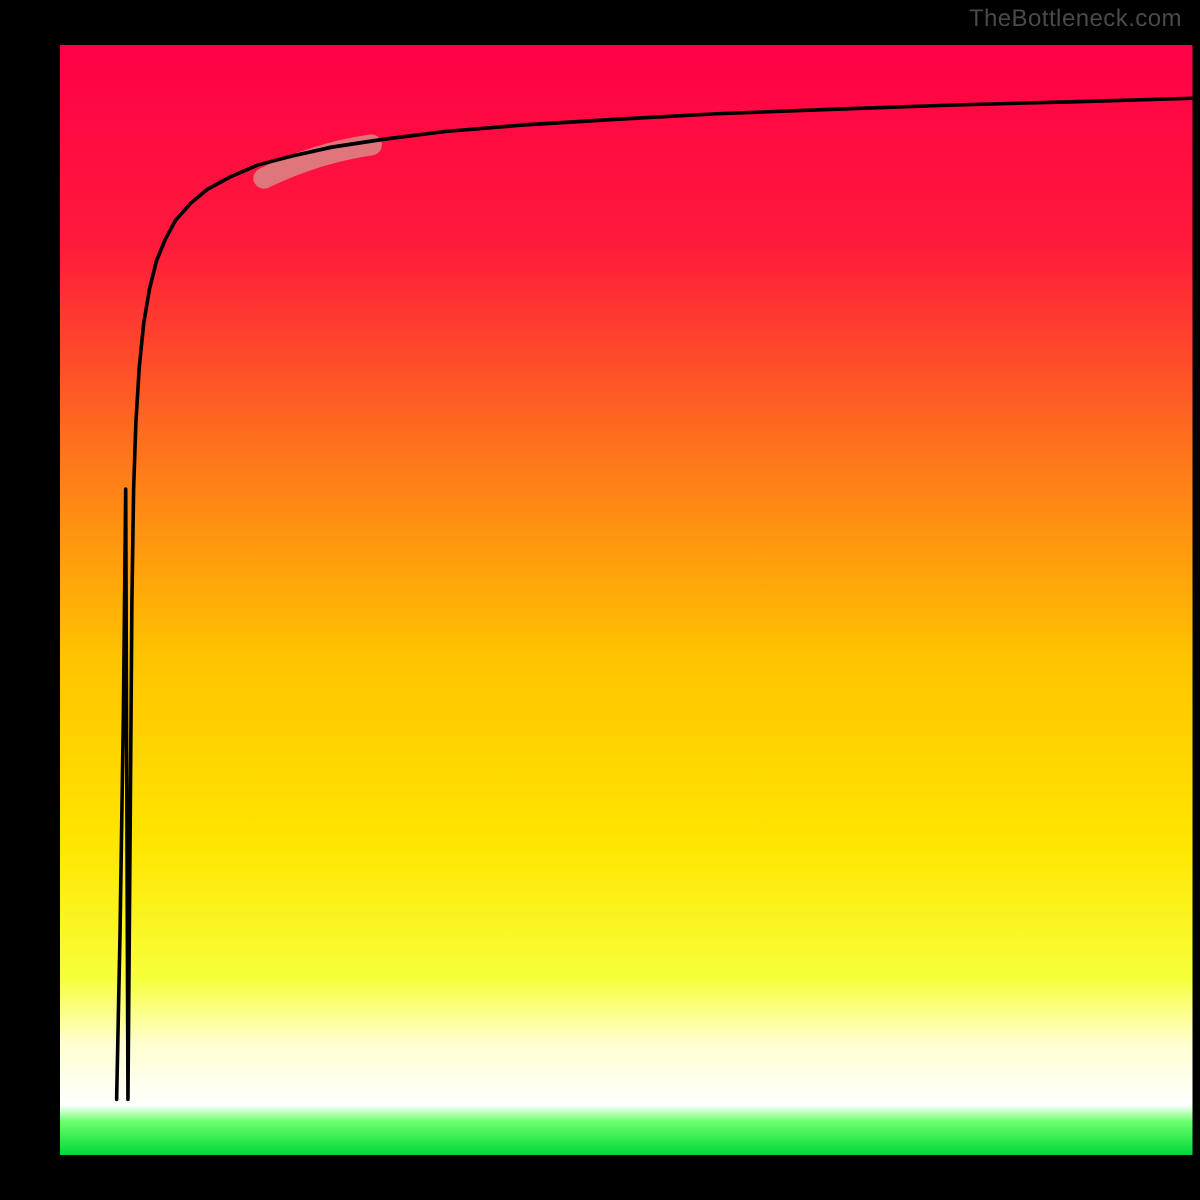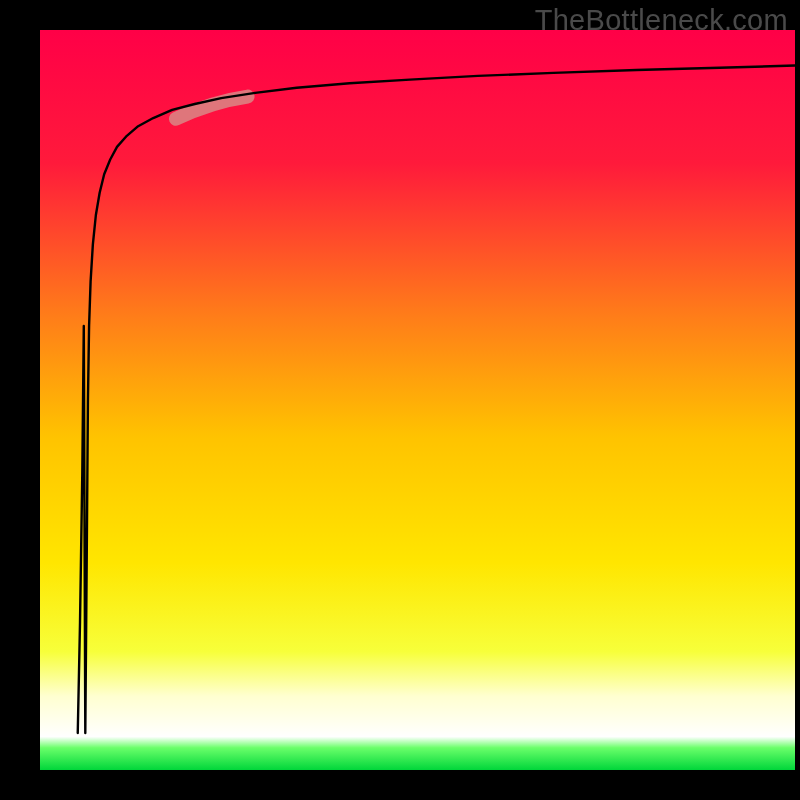--- a/index.html
+++ b/index.html
@@ -14,21 +14,21 @@
   .chart-wrapper {
     position: relative;
     width: 800px;
     height: 800px;
   }
   .watermark {
     position: absolute;
     top: 4px;
     right: 12px;
     color: #4a4a4a;
-    font-size: 29px;
+    font-size: 16px;
     font-weight: 500;
     letter-spacing: 0.3px;
     z-index: 3;
   }
   svg {
     display: block;
   }
 </style>
 </head>
 <body>

